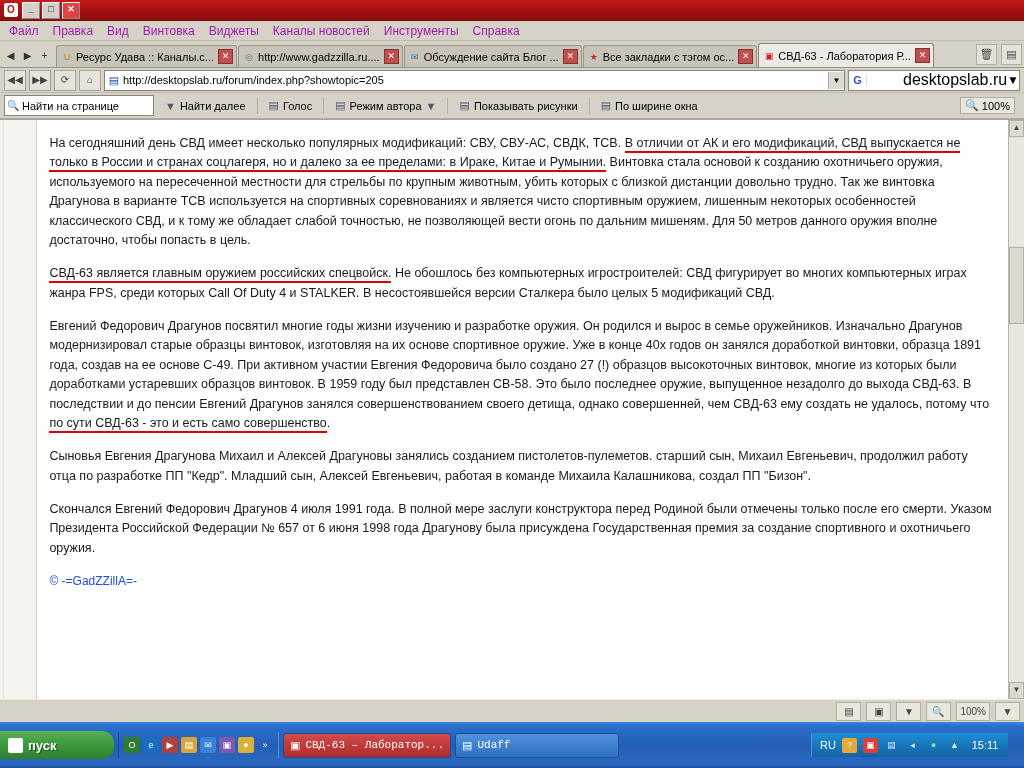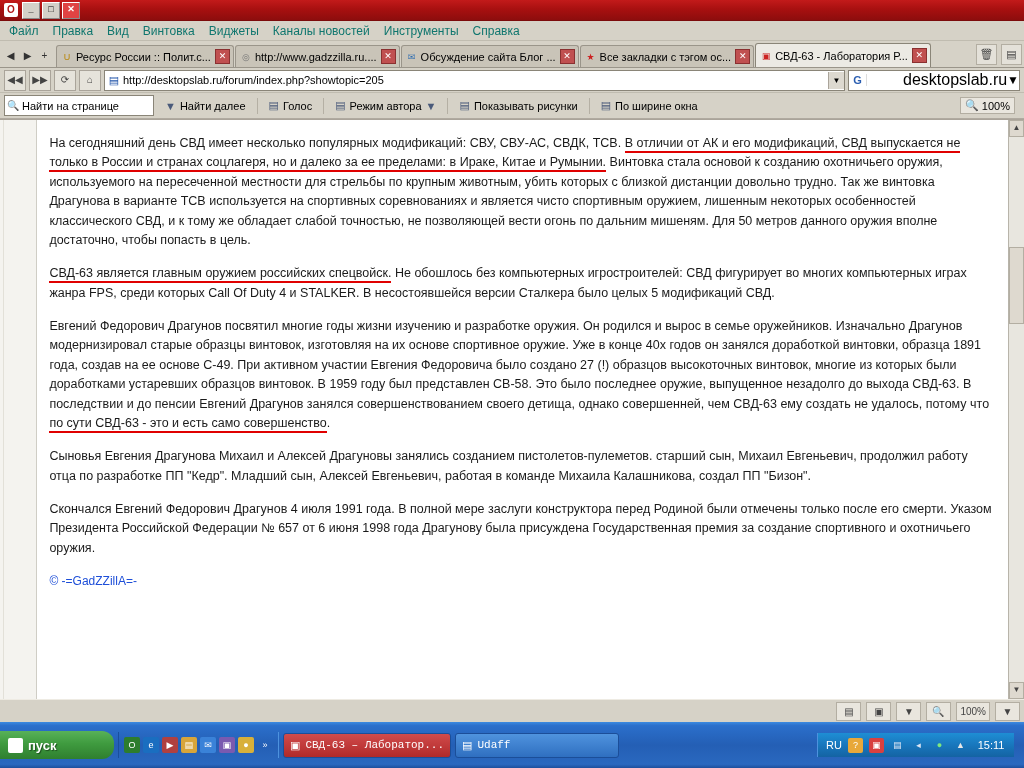--- a/index.html
+++ b/index.html
@@ -63,21 +63,21 @@
   .menubar {
     height: 19px;
     display: flex;
     align-items: center;
     background: #d6d2c7;
     border-bottom: 1px solid #c0bcb0;
     padding-left: 2px;
   }
   .menubar .mi {
     padding: 2px 7px;
-    color: #0f766e;
+    color: #a21caf;
     font-size: 12px;
     white-space: nowrap;
   }
 
   
   .tabstrip {
     height: 26px;
     display: flex;
     align-items: flex-end;
     background: #d6d2c7;
@@ -330,21 +330,21 @@
     padding: 0 3px;
   }
 
   
   .taskbar {
     height: 46px;
     background: linear-gradient(to bottom, #3c8ae0 0%, #2b6fcb 8%, #245fb5 50%, #2a68bf 92%, #1d4f9c 100%);
     display: flex;
     align-items: center;
     gap: 4px;
-    padding-right: 10px;
+    padding-right: 16px;
   }
   .startbtn {
     height: 28px;
     min-width: 92px;
     background: linear-gradient(to bottom, #58b158 0%, #3f9b3f 45%, #2f7f2f 100%);
     border-radius: 0 12px 12px 0;
     display: flex; align-items: center; gap: 5px;
     padding: 0 14px 0 8px;
     color: #fff;
     font-weight: bold;
@@ -430,21 +430,21 @@
 
   <div class="tabstrip">
     <div class="navmini">
       <div class="b">◀</div>
       <div class="b">▶</div>
       <div class="b">+</div>
     </div>
 
     <div class="tab">
       <span class="favicon" style="color:#b8860b">U</span>
-      <span class="tlabel">Ресурс России :: Полит.с...</span>
+      <span class="tlabel">Ресурс Удава :: Каналы.с...</span>
       <span class="tclose">✕</span>
     </div>
     <div class="tab">
       <span class="favicon" style="color:#777">◎</span>
       <span class="tlabel">http://www.gadzzilla.ru....</span>
       <span class="tclose">✕</span>
     </div>
     <div class="tab">
       <span class="favicon" style="color:#2a6ab0">✉</span>
       <span class="tlabel">Обсуждение сайта Блог ...</span>

